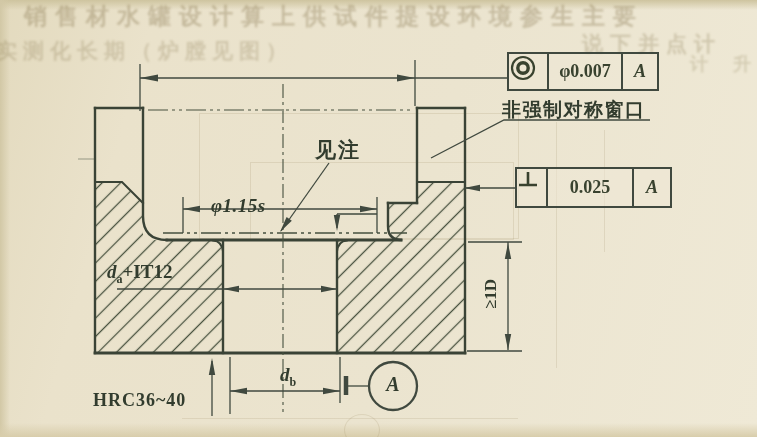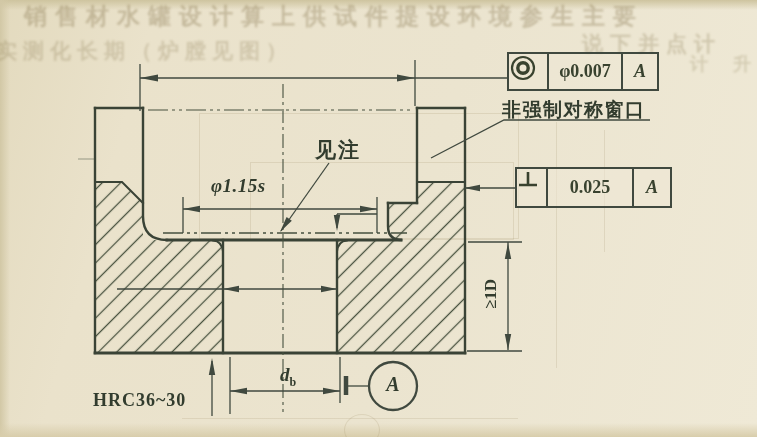--- a/index.html
+++ b/index.html
@@ -165,24 +165,27 @@
       </svg>
     </div>
     <div class="cell" style="width:84px;">0.025</div>
     <div class="cell datum-letter" style="width:36px;">A</div>
   </div>
 
   <div class="lbl cjk" style="left:502px;top:97px;font-size:19px;letter-spacing:1.5px;">非强制对称窗口</div>
 
   <div class="lbl cjk" style="left:315px;top:136px;font-size:21px;letter-spacing:2px;">见注</div>
 
-  <div class="lbl dim it" style="left:211px;top:175px;font-size:19px;letter-spacing:.5px;font-style:italic;">φ1.15s</div>
+  <div class="lbl dim it" style="left:211px;top:195px;font-size:19px;letter-spacing:.5px;font-style:italic;">φ1.15s</div>
 
+  <div class="lbl dim" style="left:107px;top:261px;font-size:19px;">
+    <span class="it">d</span><sub>a</sub><span>+IT12</span>
+  </div>
 
-  <div class="lbl dim" style="left:93px;top:390px;font-size:18px;letter-spacing:1px;">HRC36~30</div>
+  <div class="lbl dim" style="left:93px;top:390px;font-size:18px;letter-spacing:1px;">HRC36~40</div>
 
   <div class="lbl dim" style="left:280px;top:364px;font-size:19px;">
     <span class="it">d</span><sub>b</sub>
   </div>
 
   <div class="lbl dim rot" style="left:469px;top:284px;width:44px;text-align:center;font-size:17px;">≥1D</div>
 
   <div class="lbl dim datum-letter" style="left:383px;top:373px;width:20px;text-align:center;font-size:20px;">A</div>
 
 </div>

